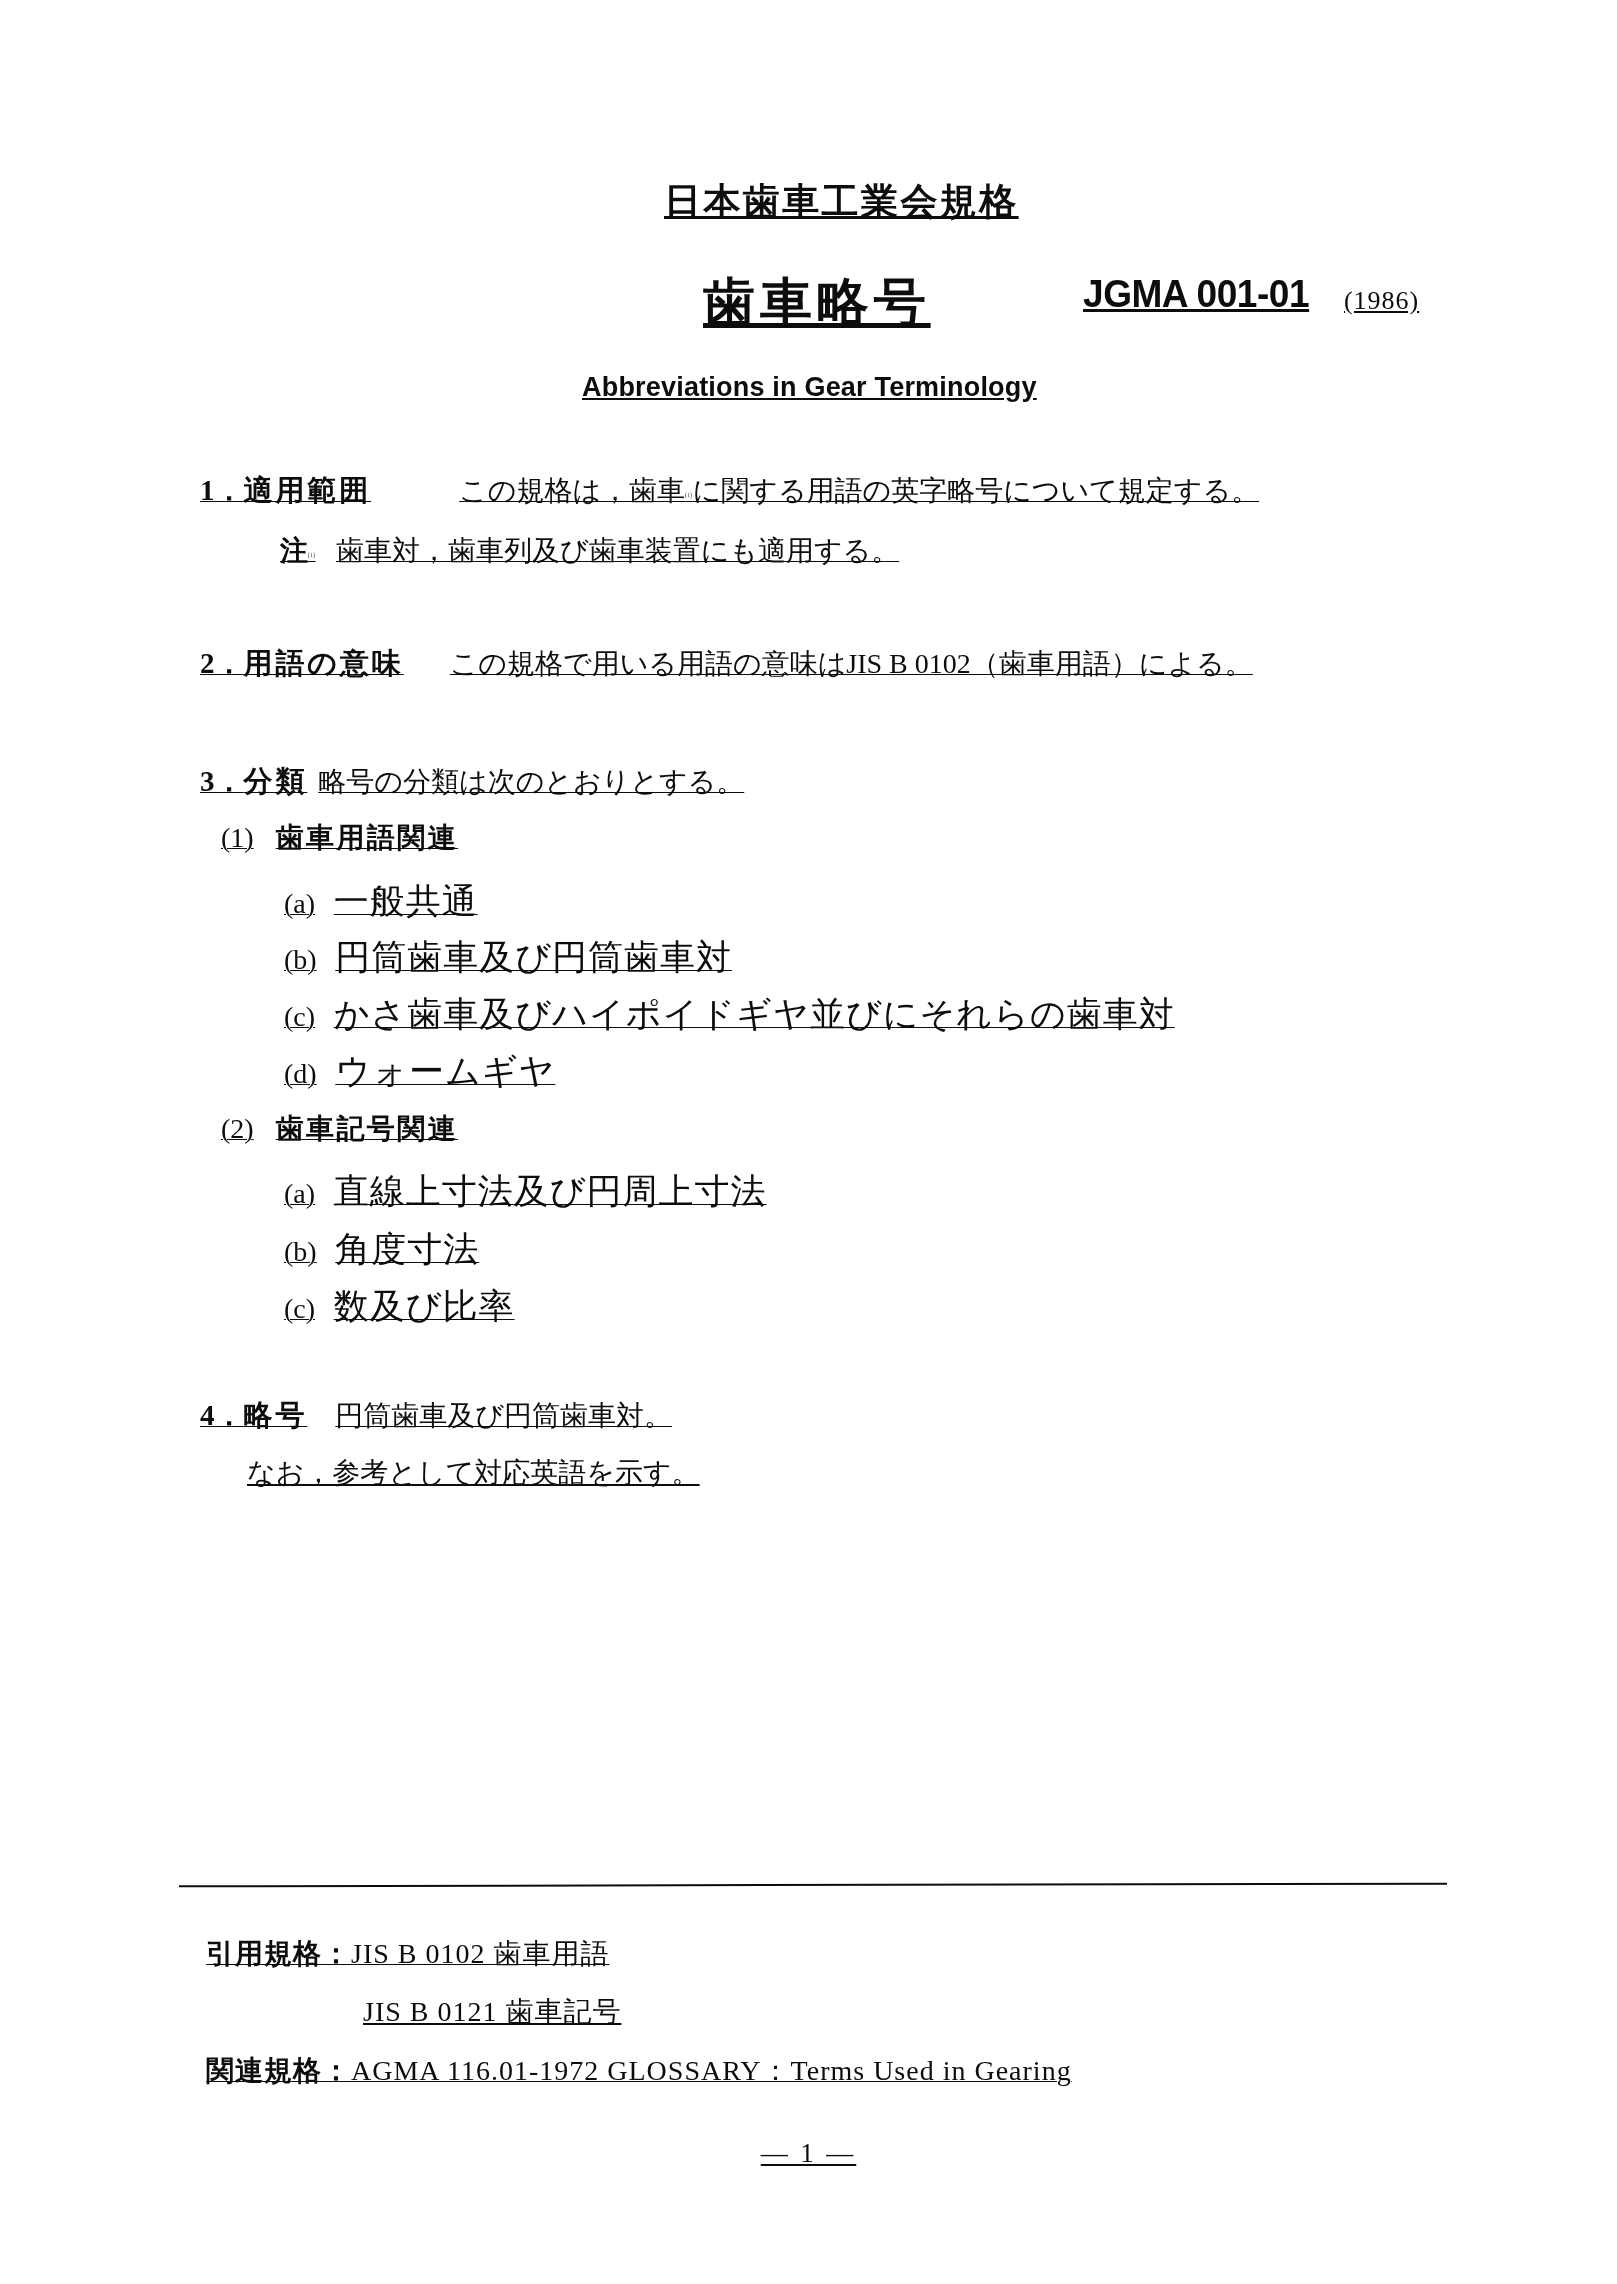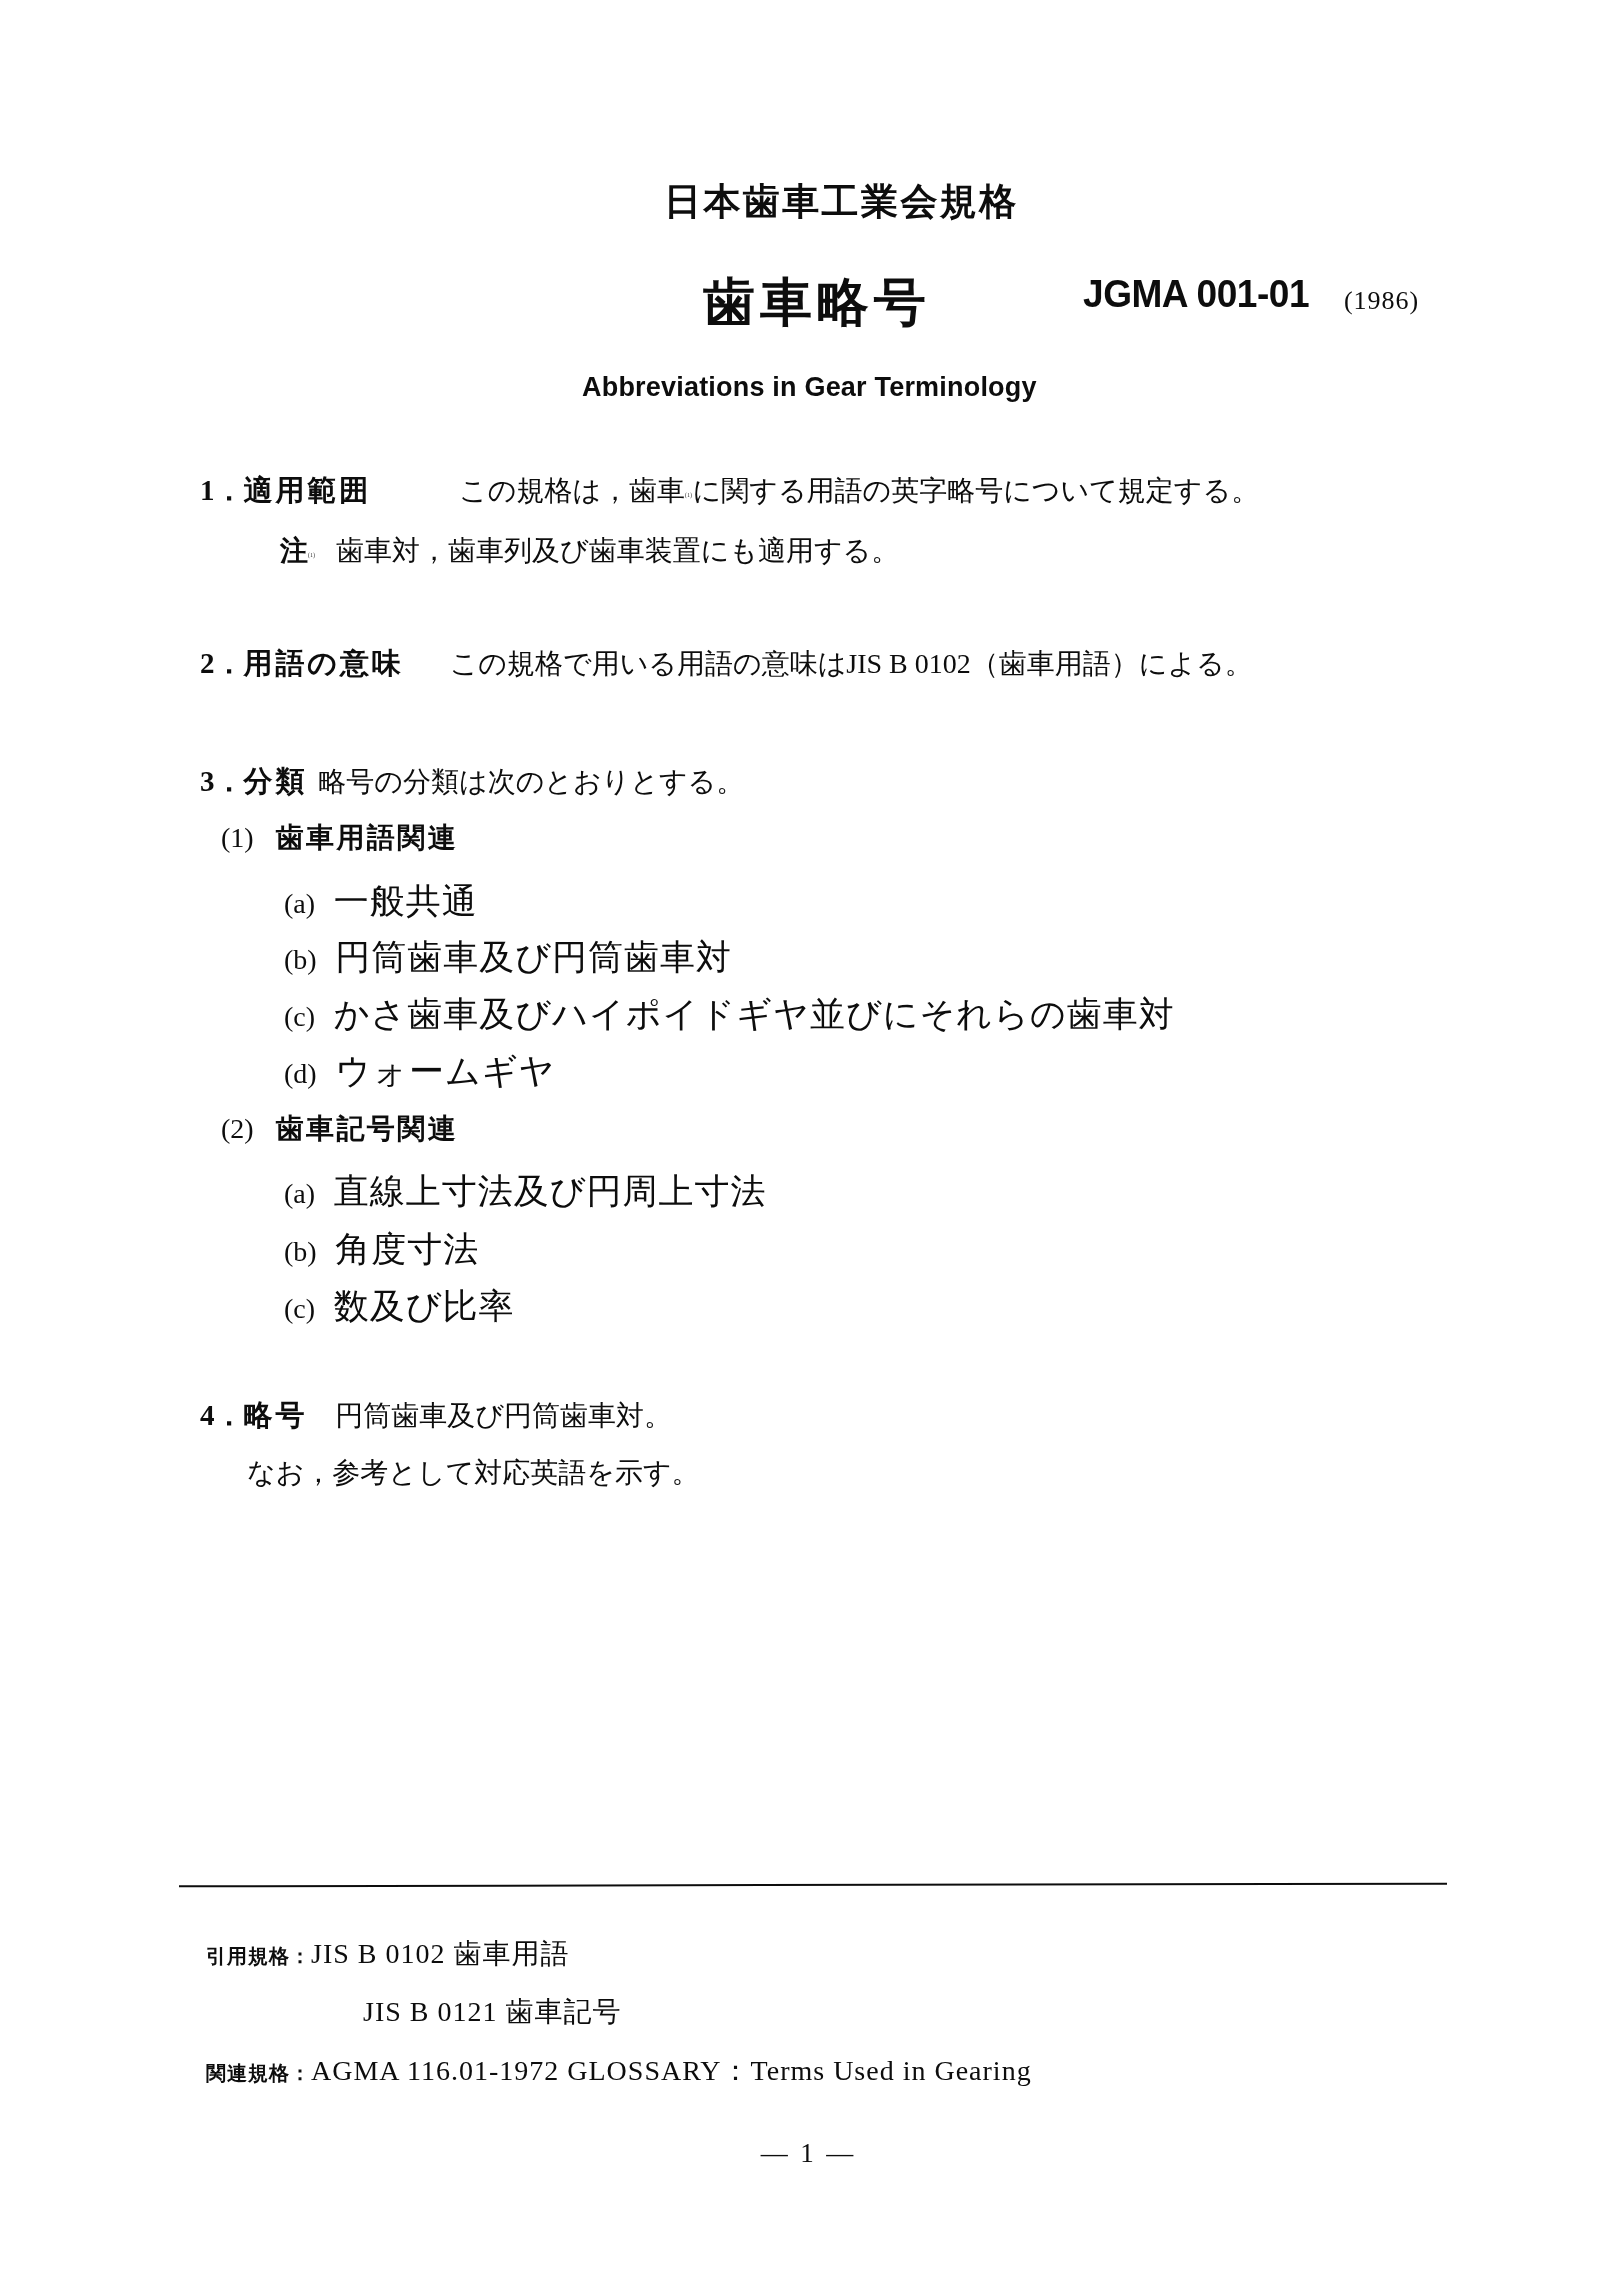--- a/index.html
+++ b/index.html
@@ -3,21 +3,21 @@
 <meta charset="utf-8">
 <style>
   html, body { margin:0; padding:0; background:#e8e8e8; }
   .page {
     position:relative;
     width:1617px; height:2284px;
     background:#ffffff;
     color:#0d0d0d;
     overflow:hidden;
   }
-  .line { position:absolute; white-space:nowrap; }
+  .line { position:absolute; white-space:nowrap;text-decoration:underline; }
 
   
   .gothic { font-family:"Liberation Sans", sans-serif; font-weight:700; }
   .mincho { font-family:"Liberation Serif", serif; font-weight:400; }
   .mincho-b { font-family:"Liberation Serif", serif; font-weight:700; }
 
   
   .org-standard { font-size:37px; letter-spacing:2.4px; }
   .doc-title { font-size:52px; letter-spacing:4.9px; }
   .code-row { display:flex; align-items:flex-end;gap:18px; }
@@ -43,21 +43,21 @@
   .gap-s2 { margin-left:46px; }
   .gap-s3 { margin-left:11px; }
   .gap-s4 { margin-left:28px; }
 
   
   .rule {
     position:absolute; top:1884px; left:179px;
     width:1268px; height:2.4px; background:#0d0d0d;
     transform:rotate(-0.12deg);
   }
-  .foot-label { font-size:20px; letter-spacing:1px; }
+  .foot-label { font-size:28px; letter-spacing:1px; }
   .foot-text { font-size:28px; letter-spacing:1px; }
   .page-num { font-size:27px; letter-spacing:2.9px; width:100%; text-align:center; }
 </style>
 </head>
 <body>
 
 <div class="page">
 
   <div class="line gothic org-standard" style="top:177px; left:664px;">日本歯車工業会規格</div>
 

